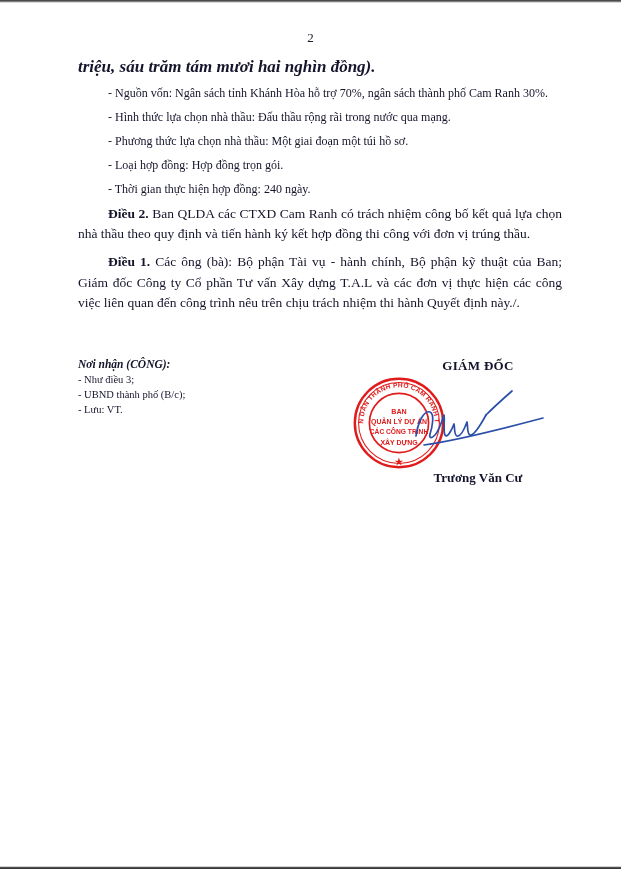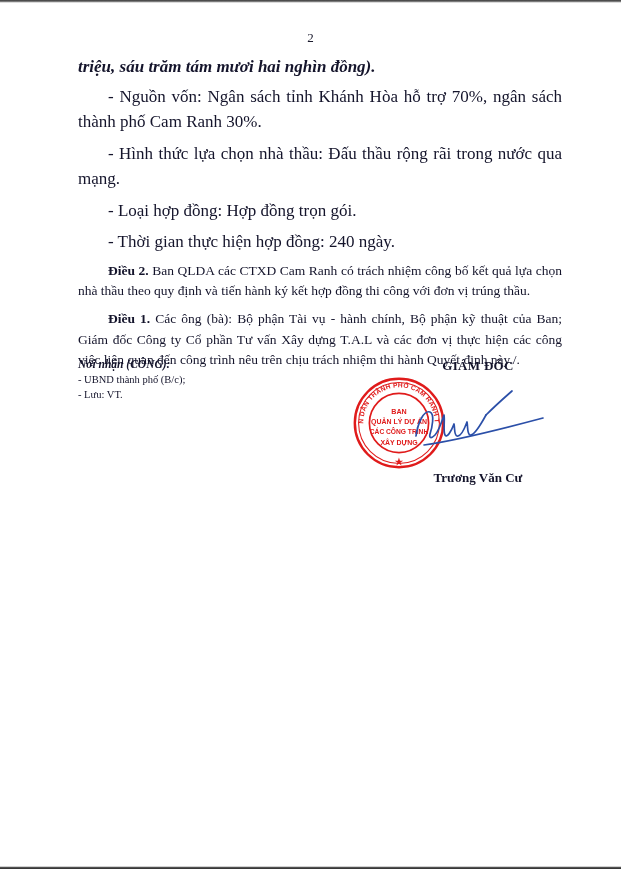--- a/index.html
+++ b/index.html
@@ -49,21 +49,21 @@
   }
   .lead-bold-italic {
     font-weight: bold;
     font-style: italic;
     font-size: 17px;
     color: #14142b;
     line-height: 1.35;
     margin: 0 0 5px 0;
   }
   .bullet {
-    font-size: 17px;
+    font-size: 12px;
     color: #14142b;
     line-height: 1.5;
     margin: 4px 0 6px 0;
     text-indent: 30px;
     text-align: justify;
   }
   .para {
     font-size: 13.5px;
     color: #14142b;
     line-height: 1.5;
@@ -152,37 +152,39 @@
   <div class="edge-bottom"></div>
 
   <div class="page-number">2</div>
 
   <div class="content">
 
     <p class="lead-bold-italic">triệu, sáu trăm tám mươi hai nghìn đồng).</p>
 
     <p class="bullet">- Nguồn vốn: Ngân sách tỉnh Khánh Hòa hỗ trợ 70%, ngân sách thành phố Cam Ranh 30%.</p>
     <p class="bullet">- Hình thức lựa chọn nhà thầu: Đấu thầu rộng rãi trong nước qua mạng.</p>
+    <p class="bullet">- Phương thức lựa chọn nhà thầu: Một giai đoạn một túi hồ sơ.</p>
     <p class="bullet">- Loại hợp đồng: Hợp đồng trọn gói.</p>
     <p class="bullet">- Thời gian thực hiện hợp đồng: 240 ngày.</p>
 
     <p class="para">
       <span class="para-label">Điều 2.</span><span> Ban QLDA các CTXD Cam Ranh có trách nhiệm công bố kết quả lựa chọn nhà thầu theo quy định và tiến hành ký kết hợp đồng thi công với đơn vị trúng thầu.</span>
     </p>
 
     <p class="para">
       <span class="para-label">Điều 1.</span><span> Các ông (bà): Bộ phận Tài vụ - hành chính, Bộ phận kỹ thuật của Ban; Giám đốc Công ty Cổ phần Tư vấn Xây dựng T.A.L và các đơn vị thực hiện các công việc liên quan đến công trình nêu trên chịu trách nhiệm thi hành Quyết định này./.</span>
     </p>
 
   </div>
 
   <div class="signature-block">
 
     <div class="recipients">
       <p class="recipients-title">Nơi nhận (CÔNG):</p>
+      <p class="recipients-item">- Như điều 3;</p>
       <p class="recipients-item">- UBND thành phố (B/c);</p>
       <p class="recipients-item">- Lưu: VT.</p>
     </div>
 
     <div class="signer">
       <p class="signer-title">GIÁM ĐỐC</p>
 
       <div class="stamp-sig-area">
 
         <svg class="seal" viewBox="0 0 100 100">

